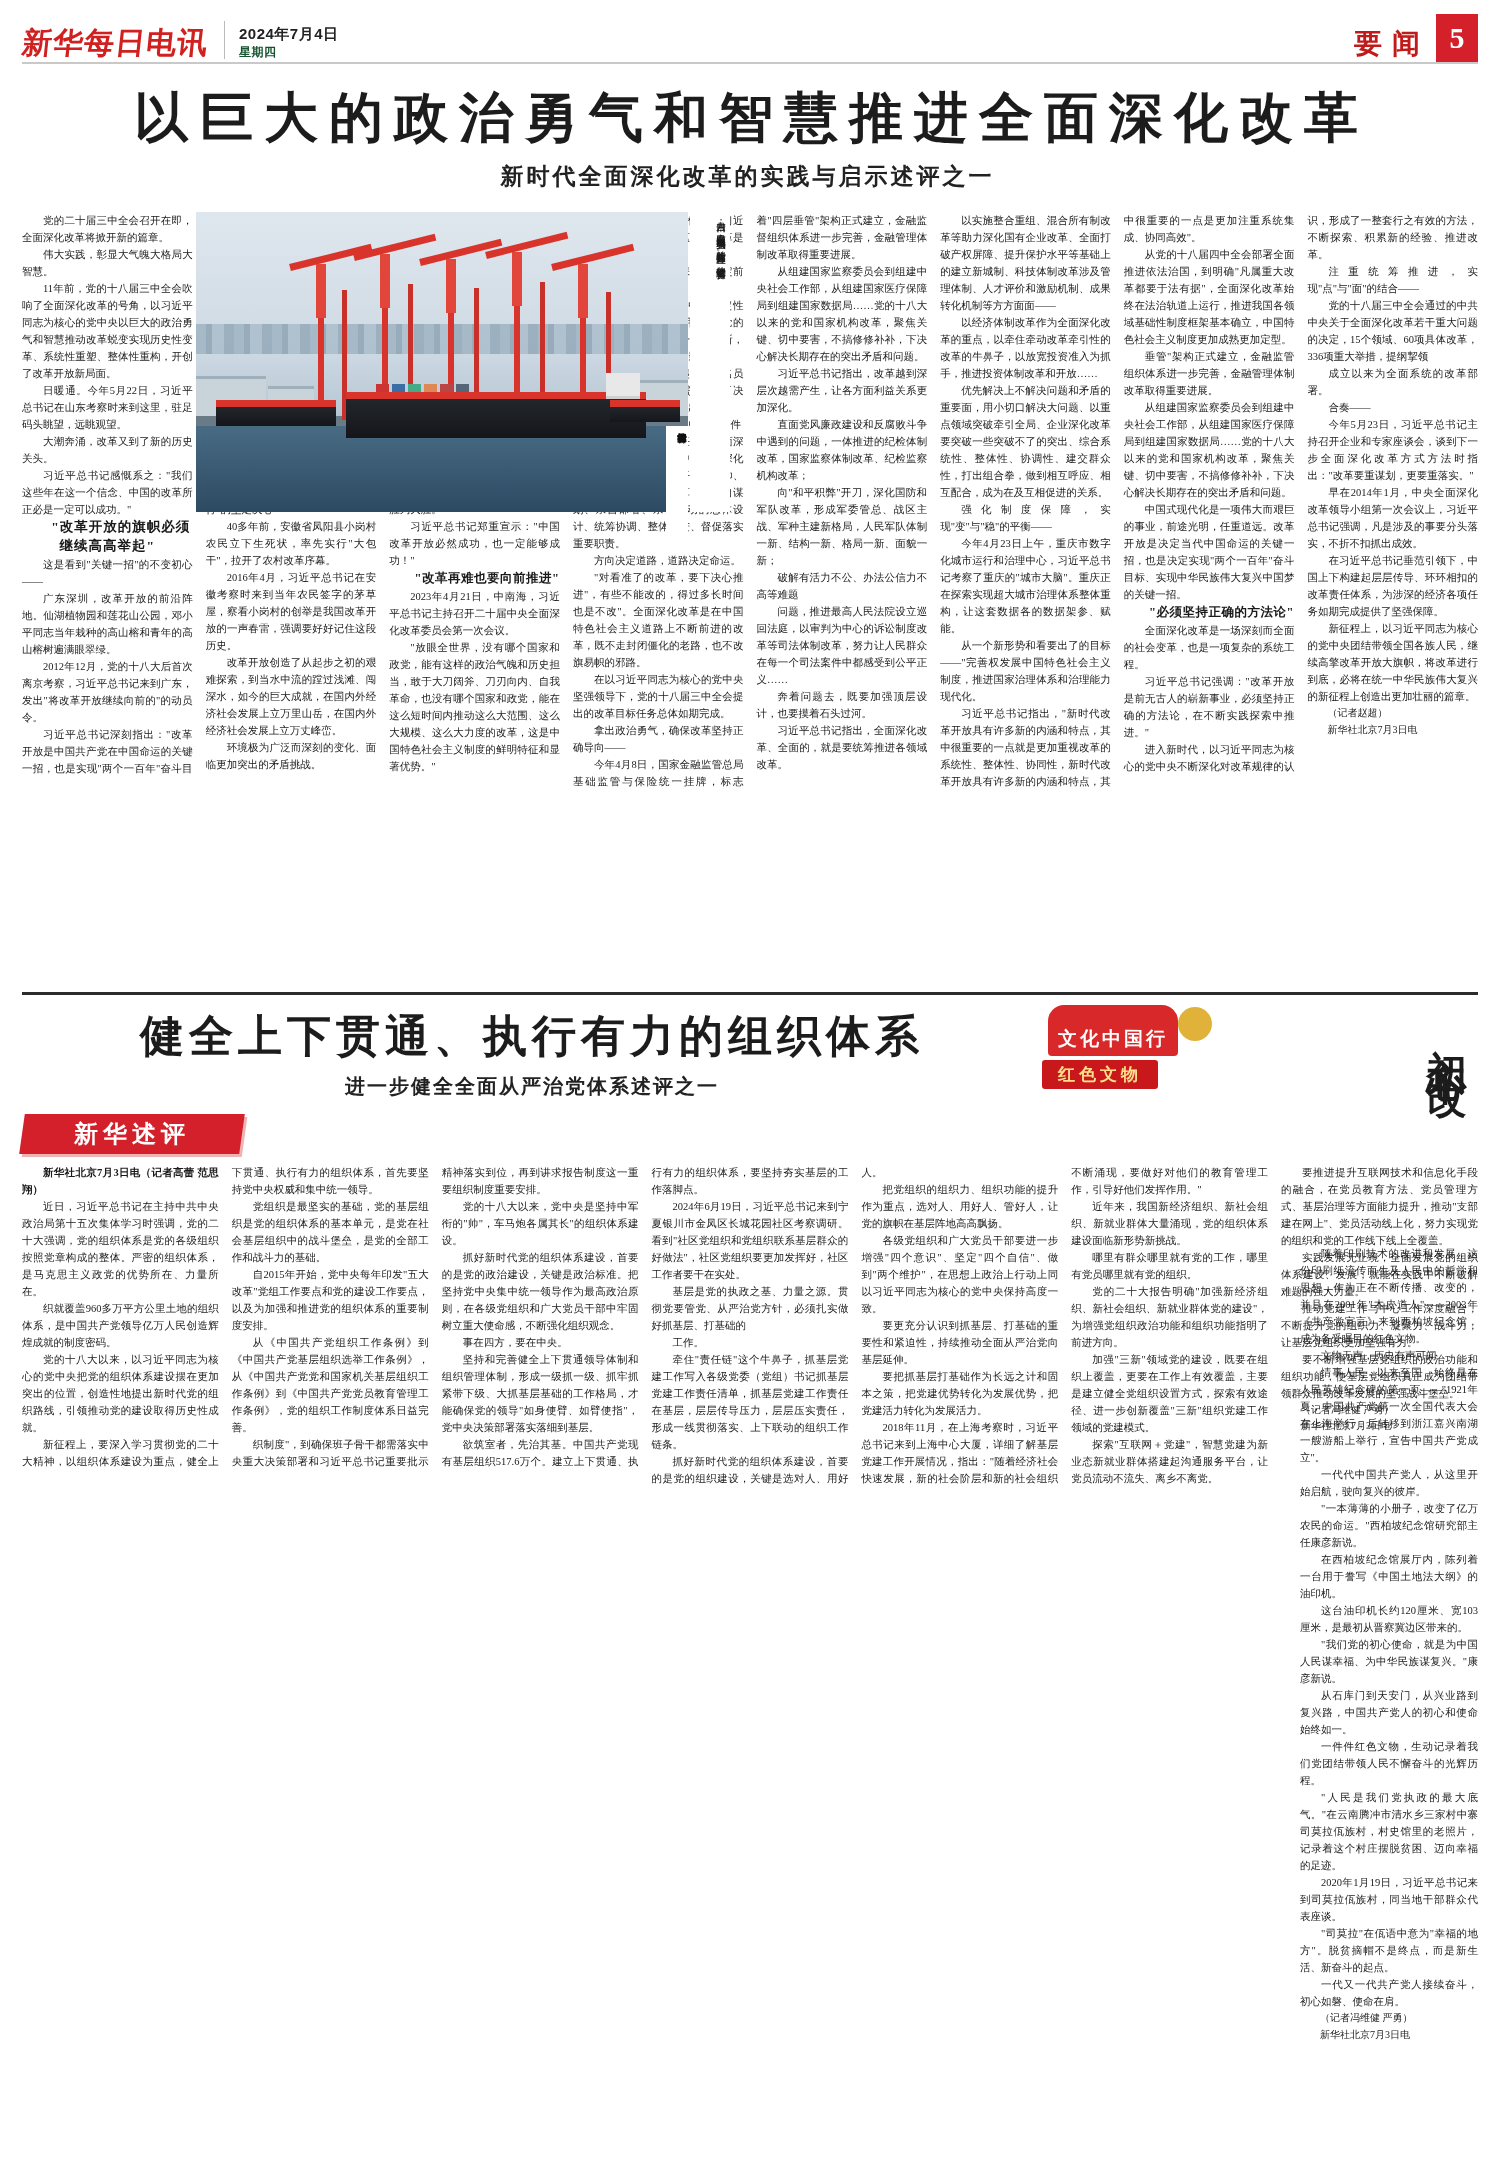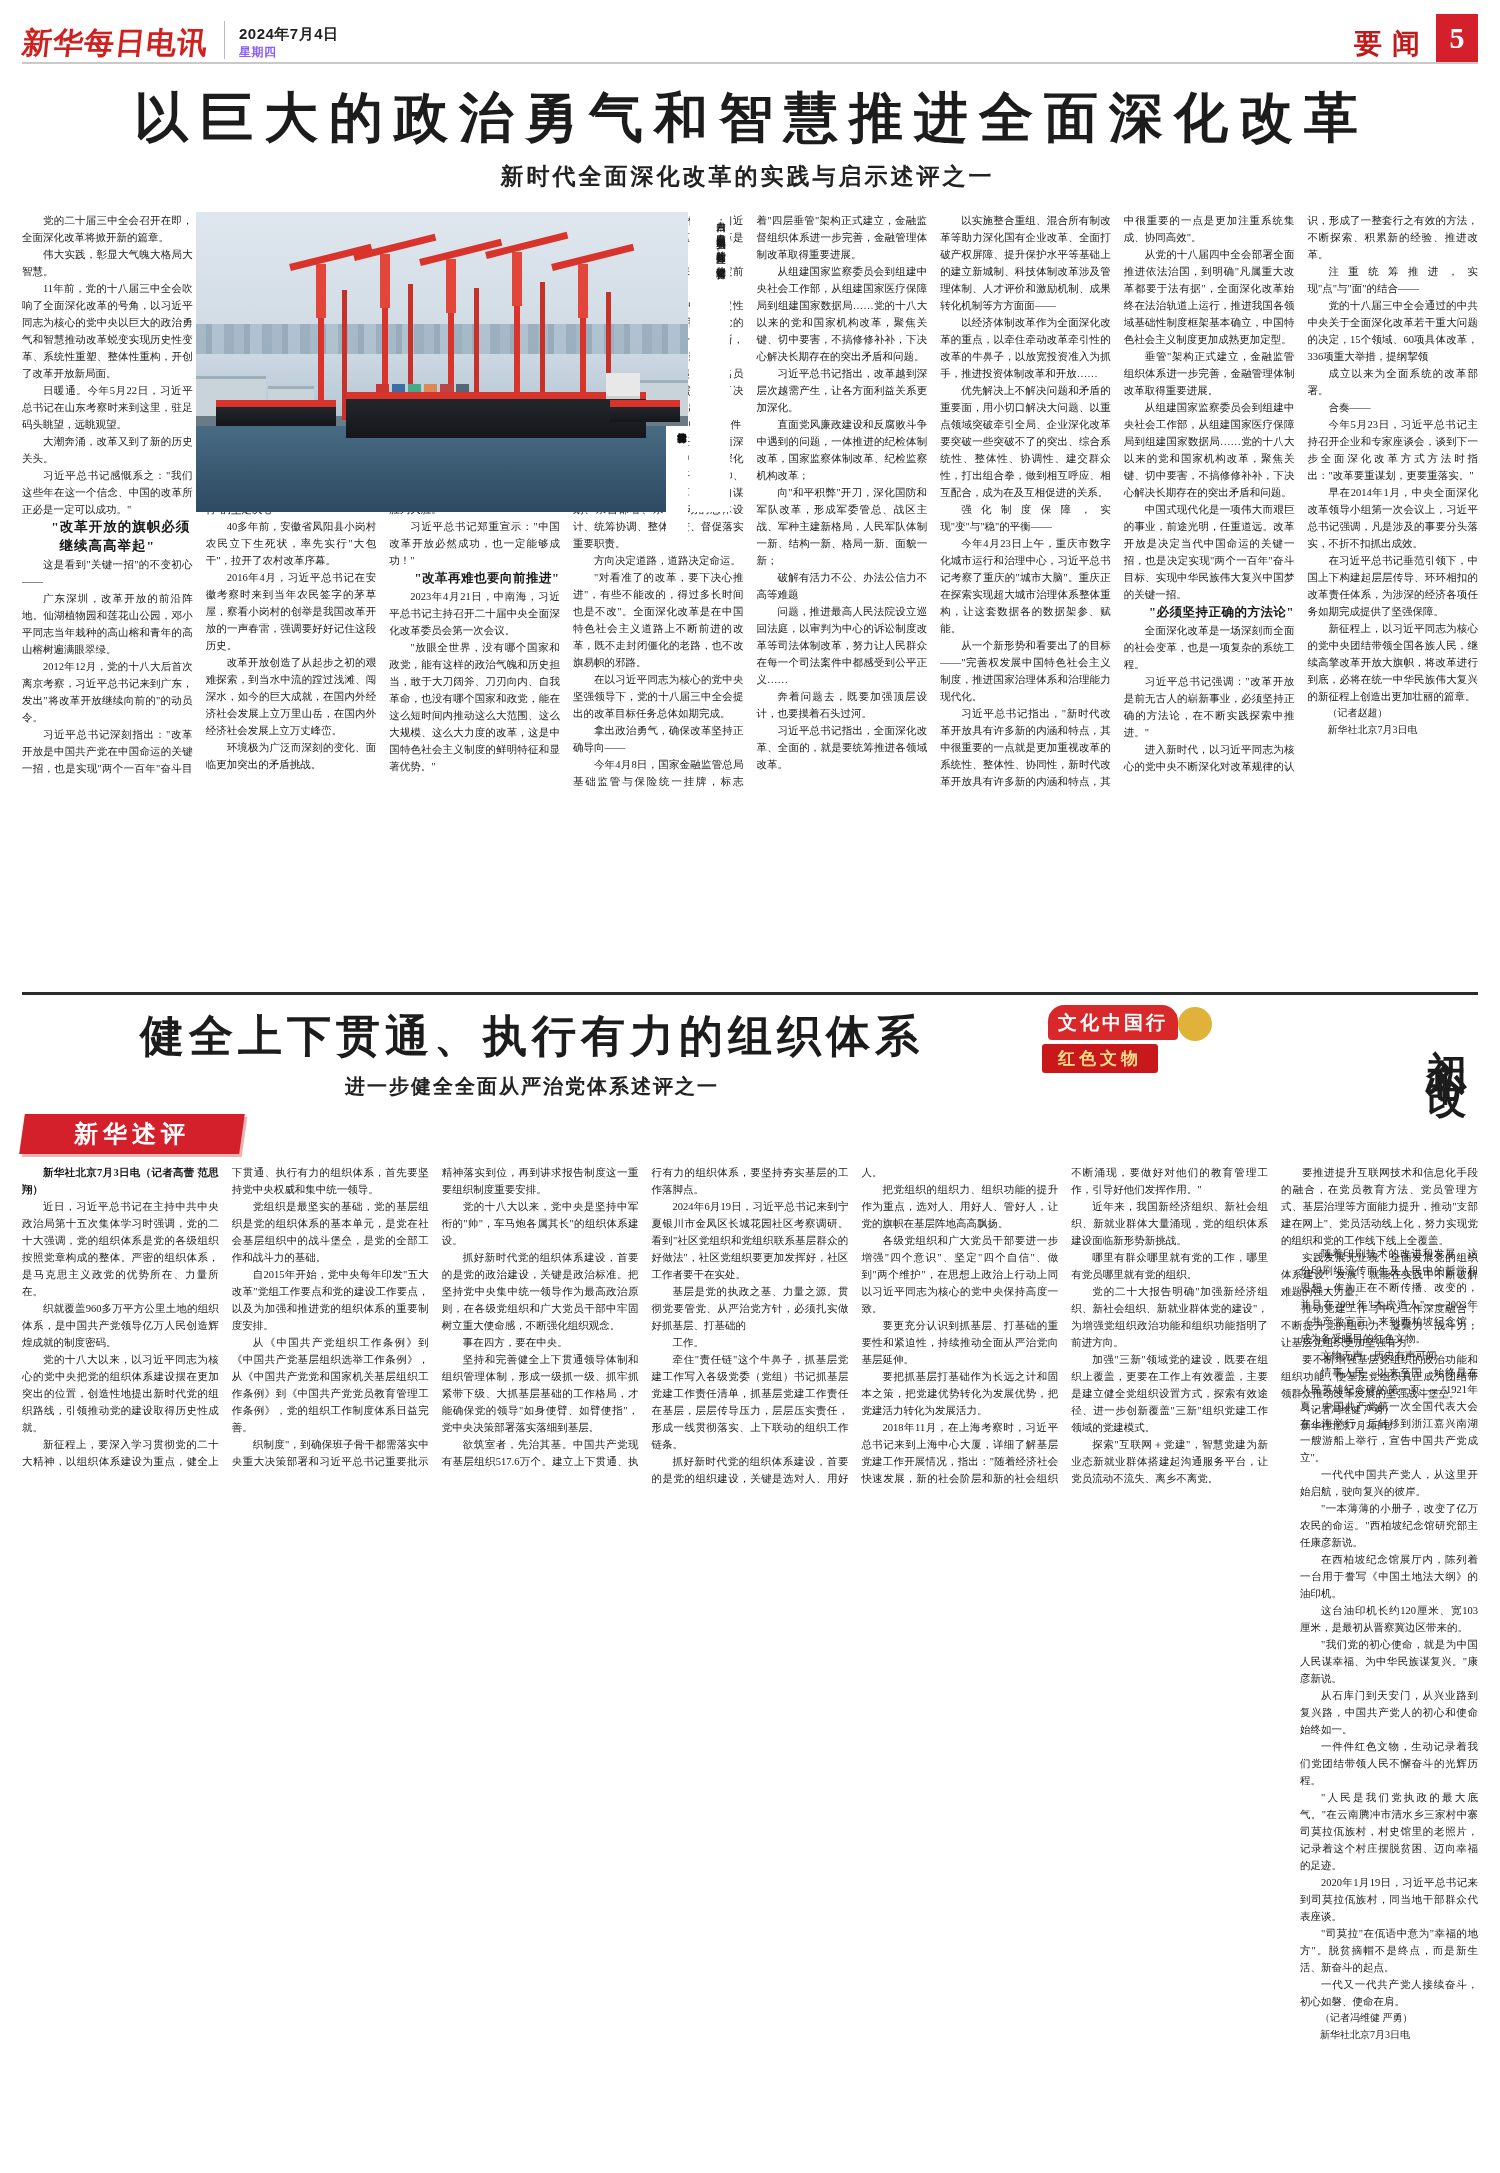--- a/index.html
+++ b/index.html
@@ -23,21 +23,21 @@
     font-family:"Liberation Serif", serif;
     font-size: 30px; font-weight:bold; color:#d02020;
     letter-spacing:1px; line-height:1;
     transform: skewX(-6deg);
     white-space:nowrap;
     padding-bottom:4px;
   }
   .mh-sep { width:1px; height:38px; background:#bbb; margin: 0 14px 3px 16px; }
   .mh-date { line-height:1.35; padding-bottom:2px; }
   .mh-date .d1 { font-family:"Liberation Sans",sans-serif; font-size:15px; font-weight:bold; color:#222; letter-spacing:.5px;}
-  .mh-date .d2 { font-family:"Liberation Sans",sans-serif; font-size:12px; font-weight:bold; color:#8b5cf6; letter-spacing:.5px;}
+  .mh-date .d2 { font-family:"Liberation Sans",sans-serif; font-size:12px; font-weight:bold; color:#14532d; letter-spacing:.5px;}
   .mh-right { margin-left:auto; display:flex; align-items:flex-end; padding-bottom:0px; }
   .mh-section {
     font-size:28px; font-weight:bold; color:#c01a1a; letter-spacing:10px;
     padding-right:6px; line-height:1; padding-bottom:4px;
   }
   .mh-pagenum {
     background:#d4202a; color:#fff; font-family:"Liberation Serif",serif;
     font-size:30px; font-weight:bold; width:42px; height:48px;
     display:flex; align-items:center; justify-content:center; line-height:1;
   }
@@ -119,21 +119,21 @@
   .head2-sub {
     font-weight:bold; font-size:20px; letter-spacing:2px; margin-top:11px; text-align:center; color:#222;
   }
 
   
   .culture-logo {
     position:absolute; left:1030px; top:10px; width:186px; height:80px;
   }
   .cl-top {
     background:#d8282a; color:#fff; font-weight:bold; font-size:19px;
-    letter-spacing:3px; padding:5px 10px 4px 10px; border-radius:16px 16px 4px 4px;
+    letter-spacing:3px; padding:21px 10px 4px 10px; border-radius:16px 16px 4px 4px;
     display:inline-block; position:relative; left:18px;
   }
   .cl-bot {
     background:#c8181c; color:#ffe08a; font-weight:bold; font-size:17px;
     letter-spacing:4px; padding:3px 16px; display:inline-block; margin-top:4px;
     position:relative; left:12px; border-radius:3px;
   }
   .cl-seal { position:absolute; right:4px; top:2px; width:34px; height:34px; background:#e0b23a; border-radius:50%; }
 
   

